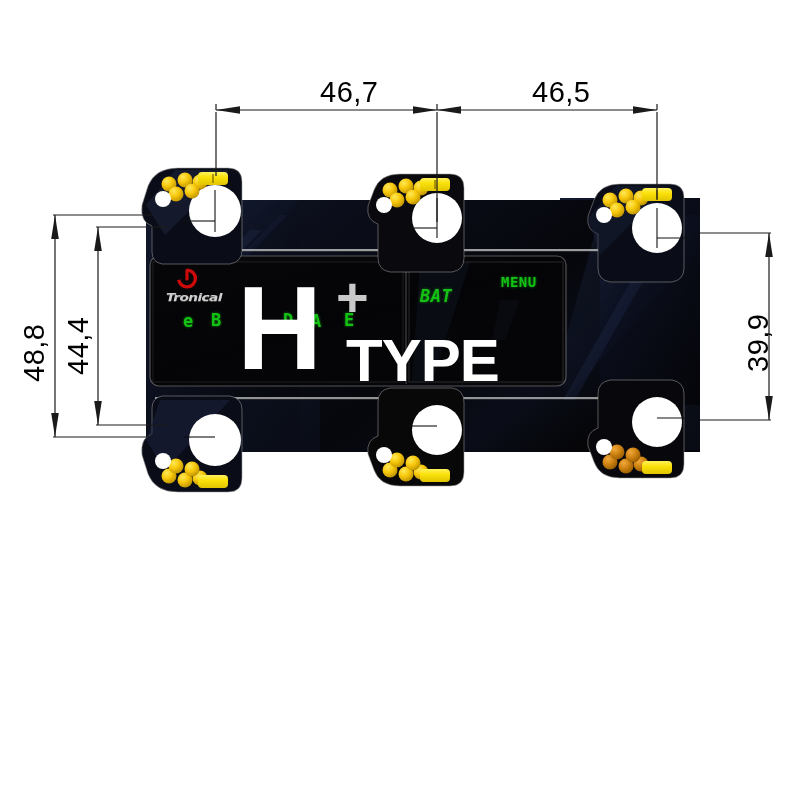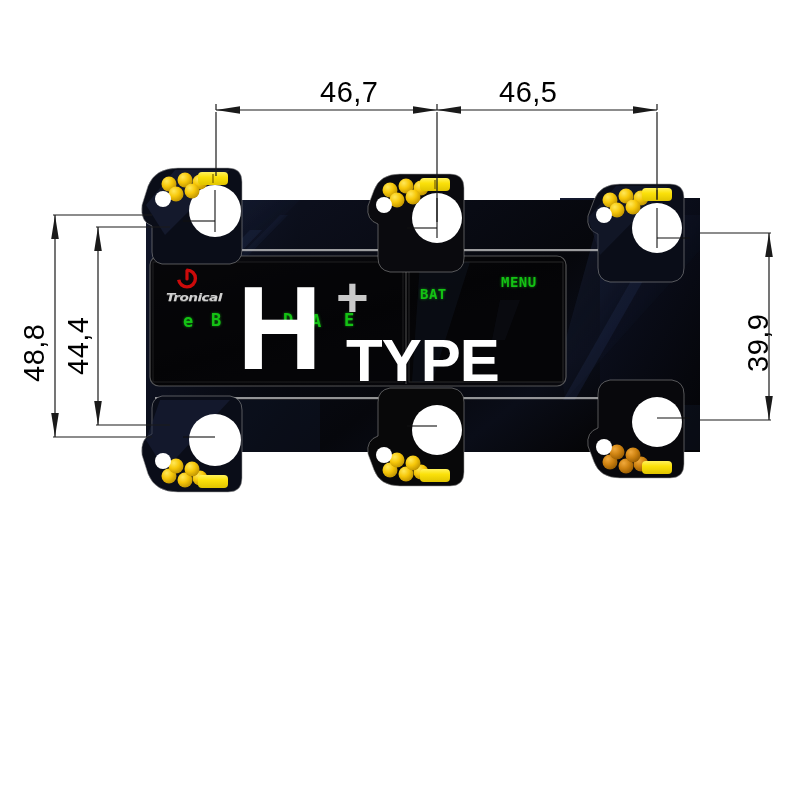--- a/index.html
+++ b/index.html
@@ -337,29 +337,29 @@
     </svg>
 
     <div class="brandmark" style="left:166px;top:291px;">Tronical</div>
 
     <div class="lcd-green" style="left:183px;top:311px;font-size:17px;">e</div>
     <div class="lcd-green" style="left:211px;top:310px;font-size:17px;">B</div>
     <div class="lcd-green" style="left:283px;top:310px;font-size:17px;">D</div>
     <div class="lcd-green" style="left:311px;top:311px;font-size:17px;">A</div>
     <div class="lcd-green" style="left:344px;top:310px;font-size:17px;">E</div>
 
-    <div class="lcd-green" style="left:420px;top:286px;font-size:14px;letter-spacing:0.5px;">BAT</div>
+    <div class="lcd-green" style="left:420px;top:286px;font-size:17px;letter-spacing:0.5px;font-style:italic;">BAT</div>
     <div class="lcd-green" style="left:501px;top:274px;font-size:14px;letter-spacing:0.5px;">MENU</div>
 
     <div class="big-white" style="left:237px;top:269px;font-size:118px;">H</div>
     <div class="plus-glyph" style="left:336px;top:269px;font-size:56px;">+</div>
     <div class="big-white" style="left:346px;top:331px;font-size:60px;letter-spacing:-1px;">TYPE</div>
   </div>
 
   <div>
     <div class="dim-label" style="left:296px;top:76px;margin-left:24px;">46,7</div>
-    <div class="dim-label" style="left:499px;top:76px;">46,5</div>
+    <div class="dim-label" style="left:532px;top:76px;">46,5</div>
     <div class="dim-label vert" style="left:18px;top:382px;">48,8</div>
     <div class="dim-label vert" style="left:62px;top:375px;">44,4</div>
     <div class="dim-label vert" style="left:742px;top:372px;">39,9</div>
   </div>
 
 </div>
 
 </body></html>

